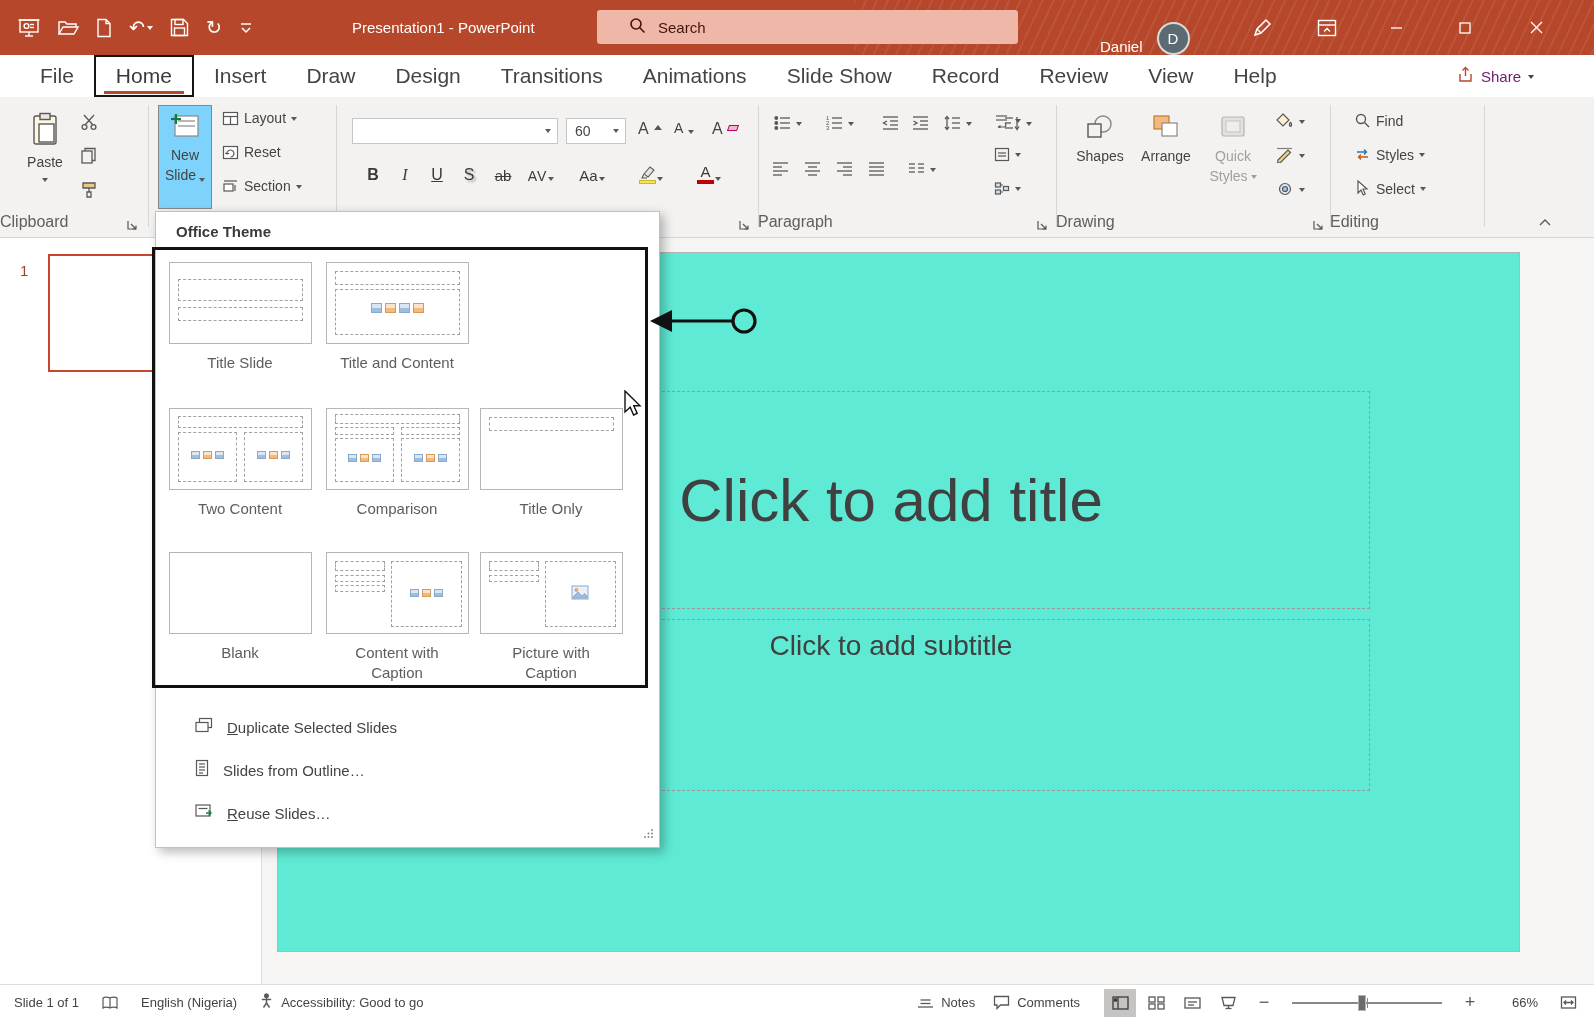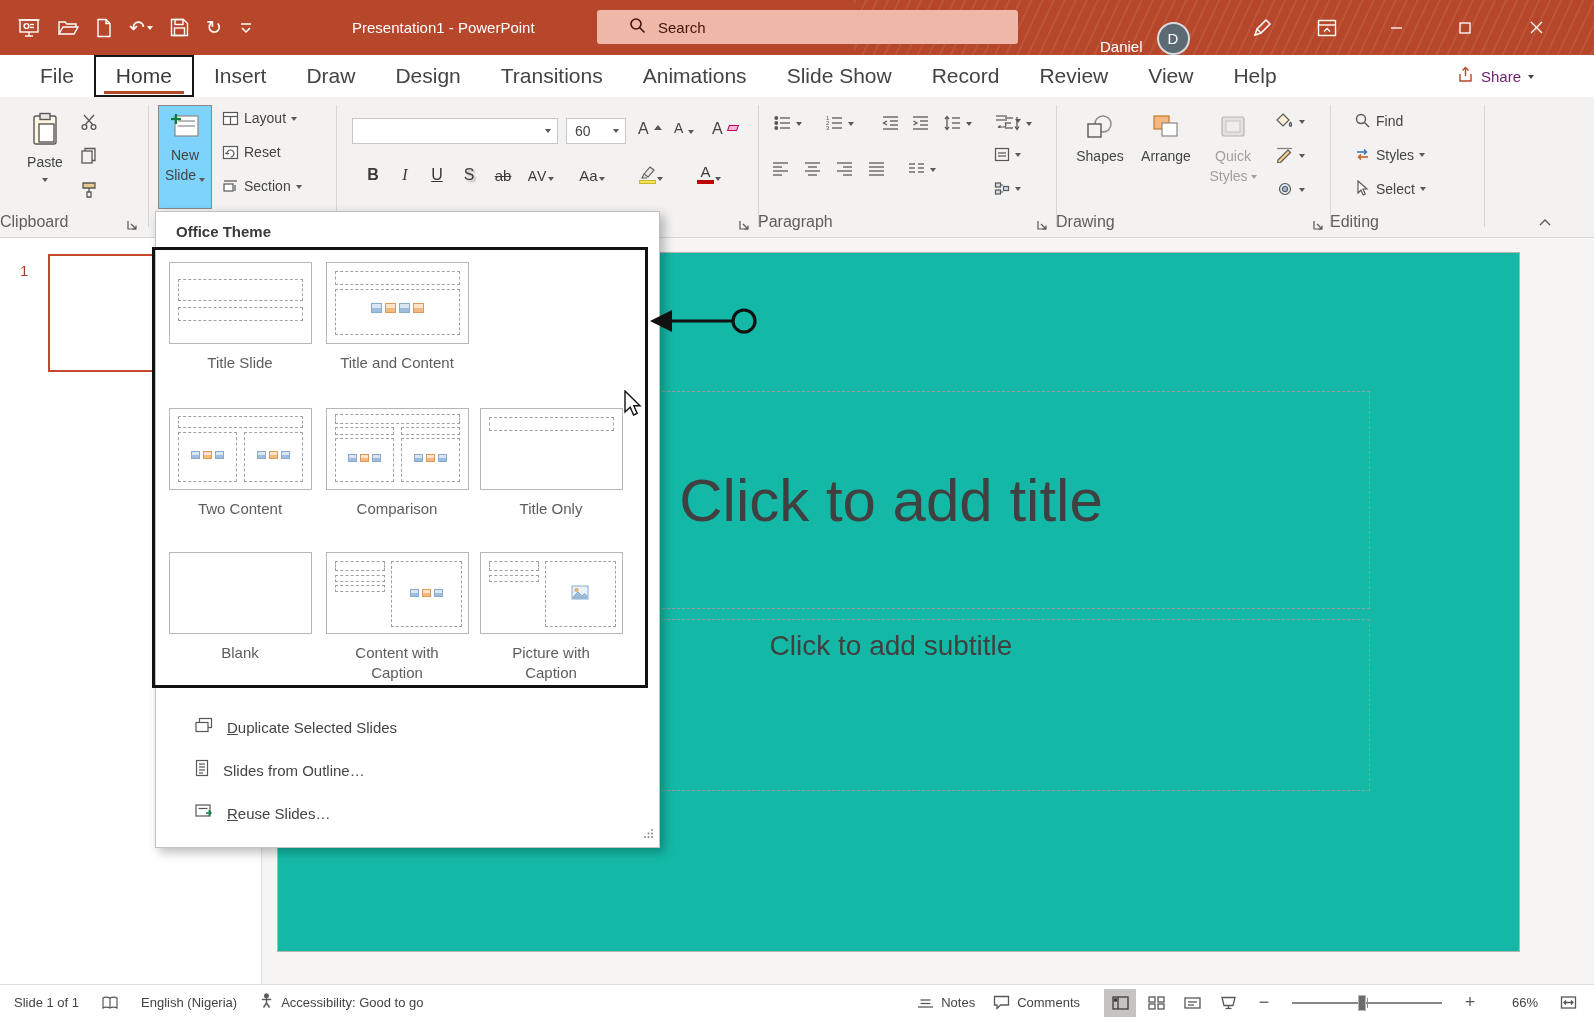--- a/index.html
+++ b/index.html
@@ -45,21 +45,21 @@
   .newslide { left:158px; top:8px; width:54px; height:104px; background:#7dd3fc; border:1px solid #8a8886; }
   .grayed { color:#a19f9d; }
   .colorbar { width:17px; height:4px; margin-top:1px; }
 
   
   .workspace { position:absolute; left:0; top:238px; width:1594px; height:746px; background:#f6f5f4; }
   .thumb-panel { position:absolute; left:0; top:0; width:262px; height:746px; background:#ffffff; border-right:1px solid #e1dfdd; }
   .slide-num { position:absolute; left:20px; top:24px; font-size:15px; color:#a33e2b; }
   .thumb1 { position:absolute; left:48px; top:16px; width:210px; height:118px; background:#fff; border:2px solid #c5472e; }
   .canvas { position:absolute; left:262px; top:0; width:1332px; height:746px; }
-  .slide { position:absolute; left:15px; top:14px; width:1243px; height:700px; background:#14b8a6; border:1px solid #b6b4b2; }
+  .slide { position:absolute; left:15px; top:14px; width:1243px; height:700px; background:#5eead4; border:1px solid #b6b4b2; }
   .ph-title { position:absolute; left:134px; top:138px; width:958px; height:218px; border:1px dashed #9a9a9a;
               display:flex; align-items:center; justify-content:center; font-size:60px; color:#404040; font-weight:300; }
   .ph-sub { position:absolute; left:134px; top:366px; width:958px; height:172px; border:1px dashed #9a9a9a;
             display:flex; justify-content:center; padding-top:10px; font-size:28px; color:#404040; }
 
   
   .dropdown { position:absolute; left:155px; top:211px; width:505px; height:637px; background:#fff; border:1px solid #c3c1bf;
               box-shadow: 4px 4px 10px rgba(0,0,0,.28); z-index:30; }
   .dd-header { position:absolute; left:20px; top:11px; font-size:15px; font-weight:bold; color:#3b3a39; }
   .cell { position:absolute; width:156px; height:146px; display:flex; flex-direction:column; align-items:center; padding-top:8px; gap:9px; }

